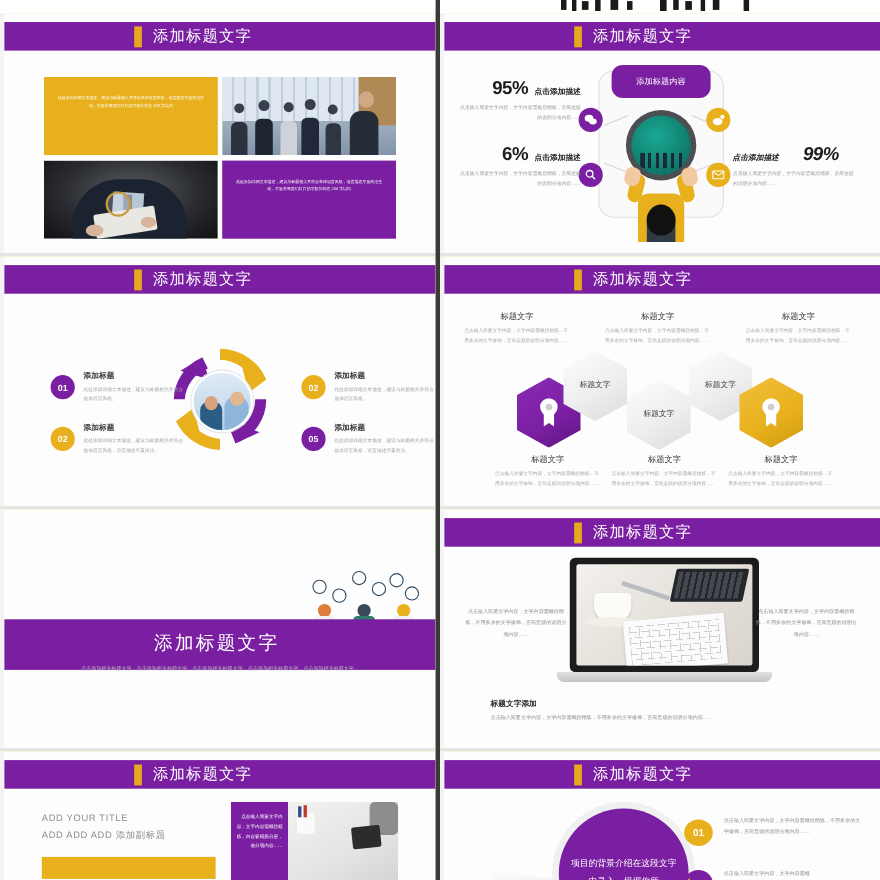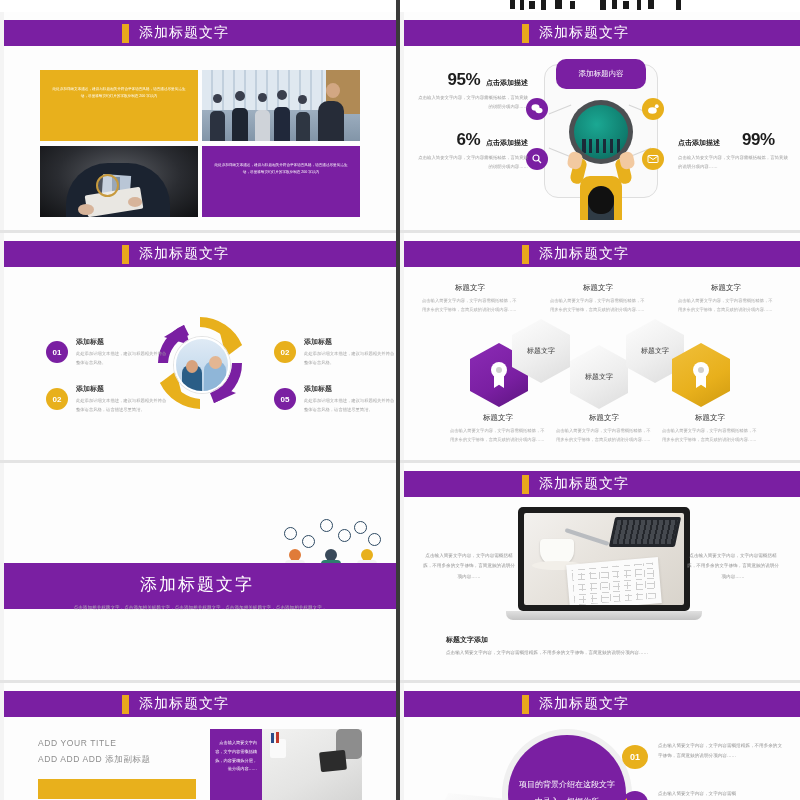--- a/index.html
+++ b/index.html
@@ -326,21 +326,21 @@
         </div>
       <div class="desc">点击输入简要文字内容，文字内容需概括精炼，言简意赅的说明分项内容……</div>
     </div>
     <div class="blk left-blk" style="left:16px;top:118px;">
       <div class="row">
           <span class="pct">6%</span>
           <span class="cap">点击添加描述</span>
         </div>
       <div class="desc">点击输入简要文字内容，文字内容需概括精炼，言简意赅的说明分项内容……</div>
     </div>
-    <div class="blk right-blk" style="left:278px;top:118px;">
+    <div class="blk right-blk" style="left:266px;top:118px;font-style:italic;">
       <div class="row">
           <span class="cap">点击添加描述</span>
           <span class="pct">99%</span>
         </div>
       <div class="desc">点击输入简要文字内容，文字内容需概括精炼，言简意赅的说明分项内容……</div>
     </div>
   </div>
 
   <div class="hsep" style="top:230px;"></div>
 

